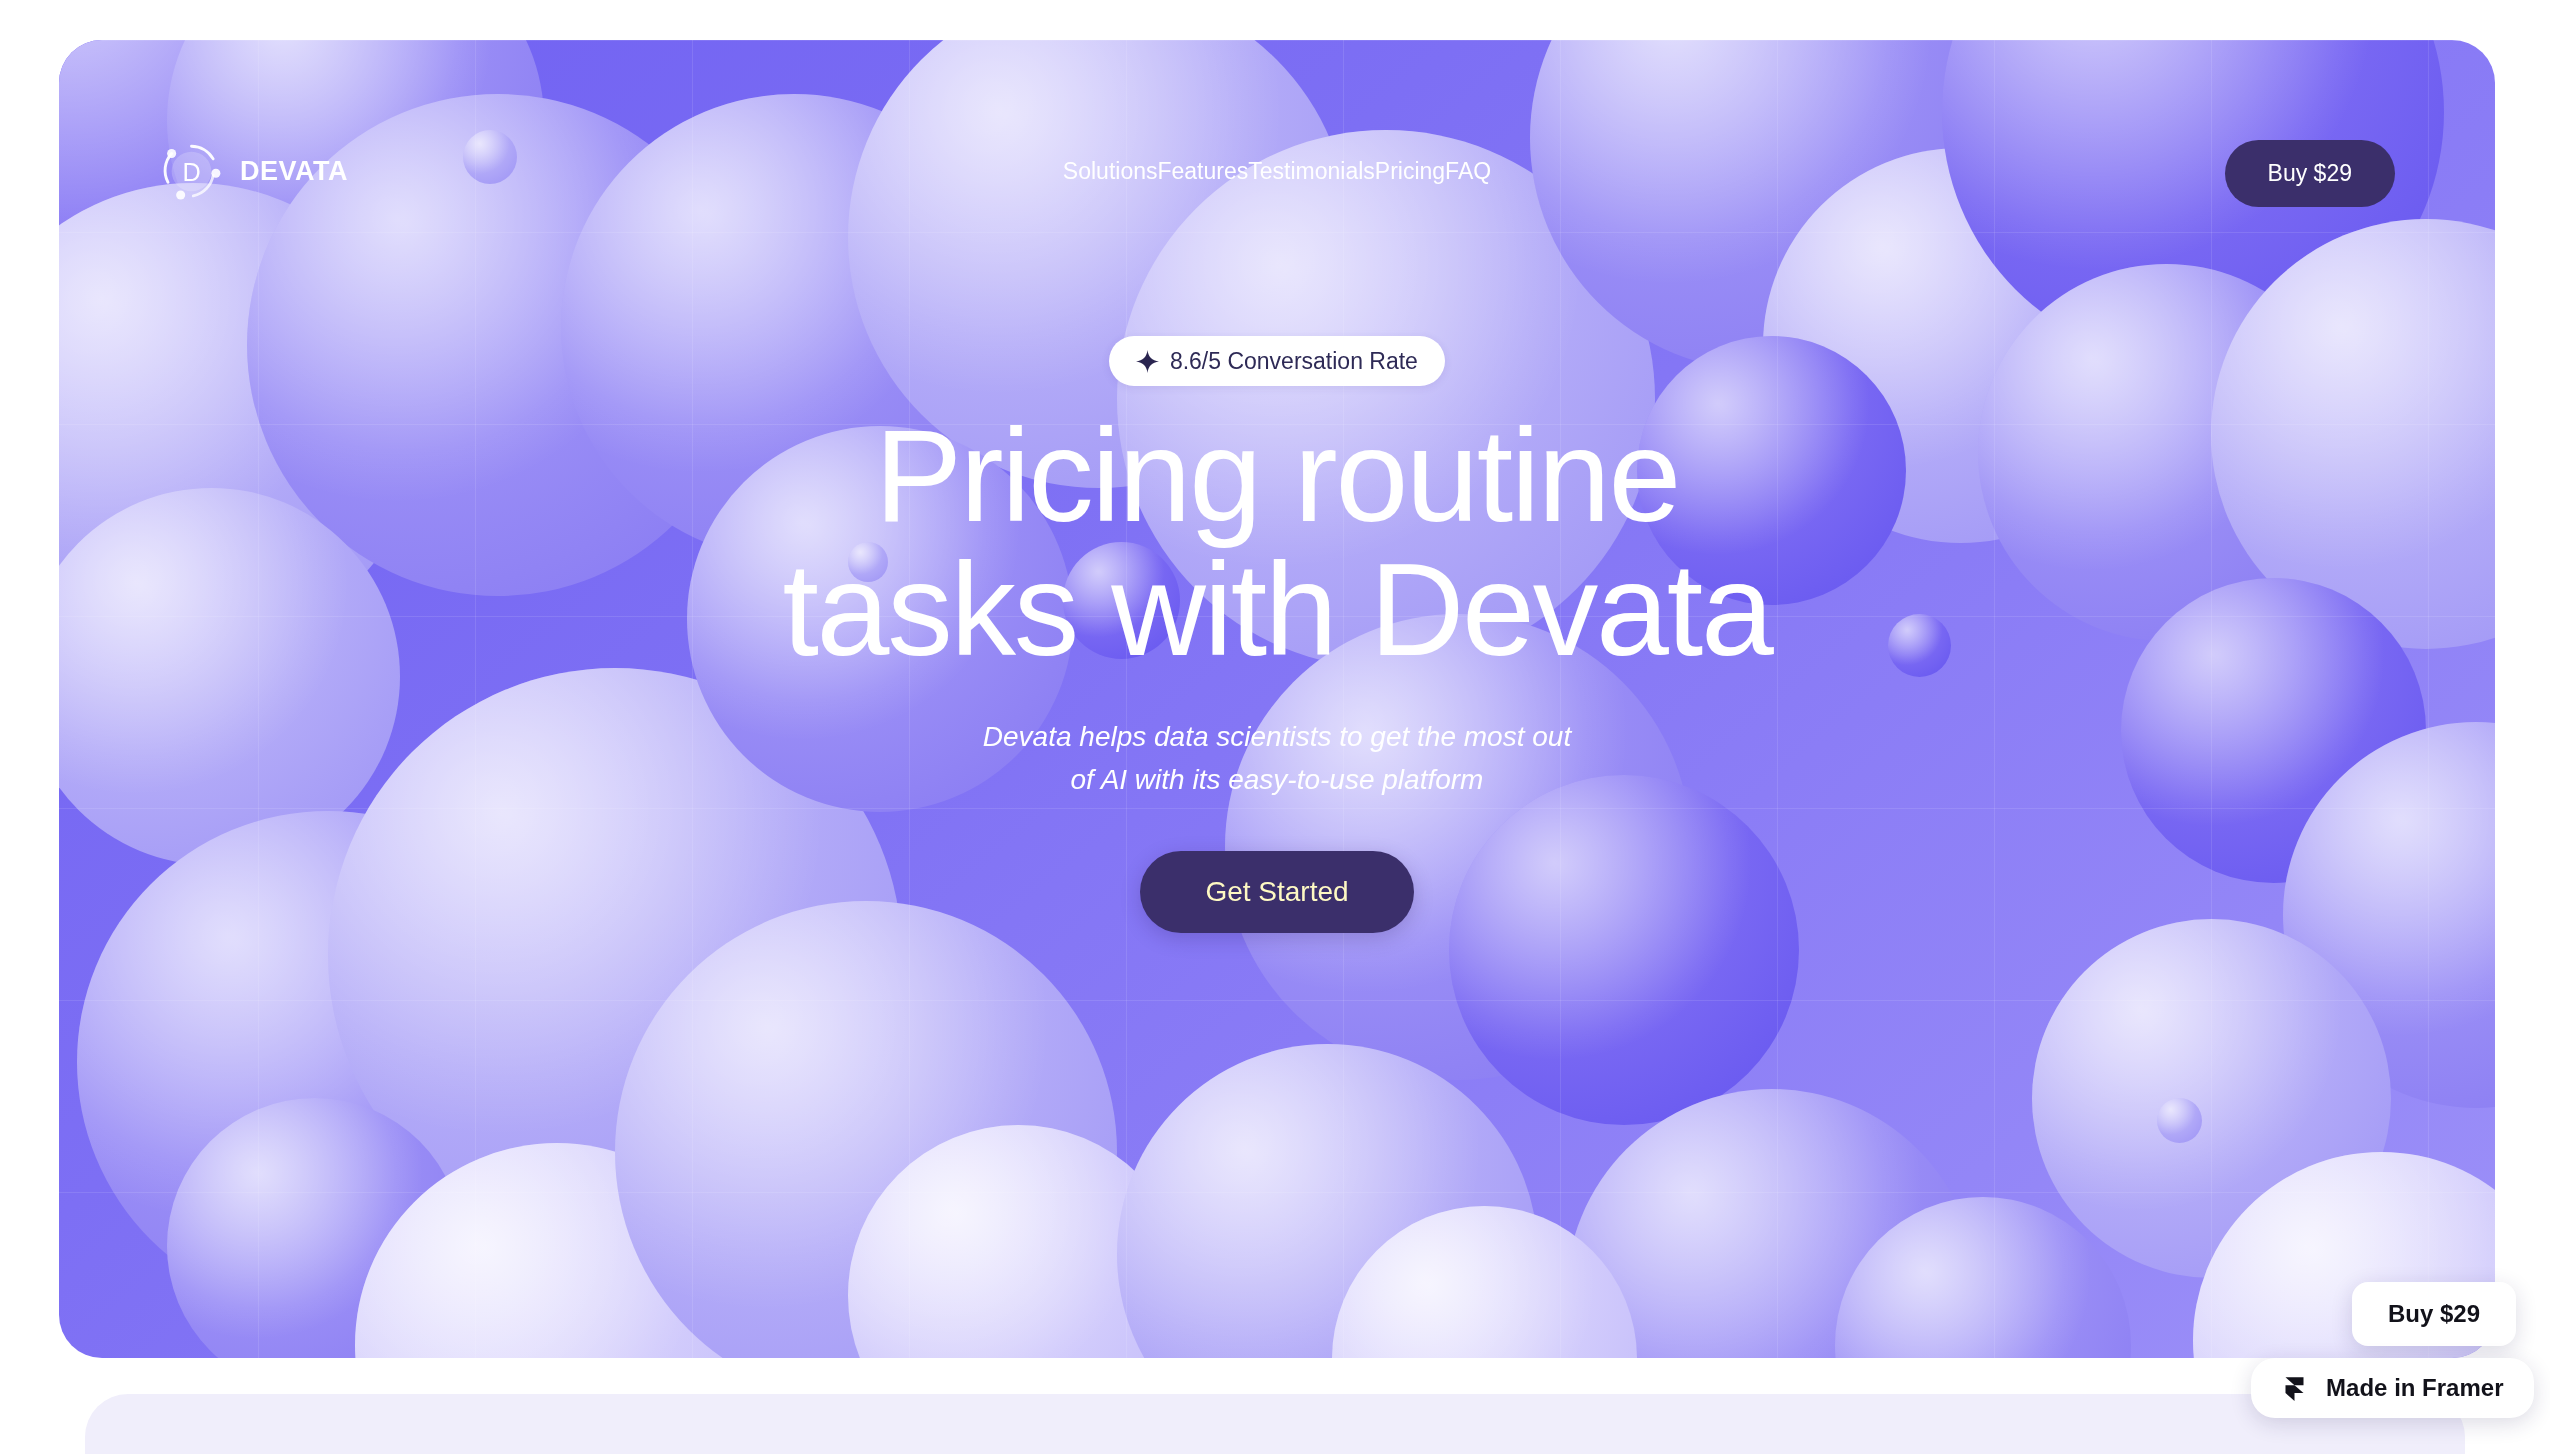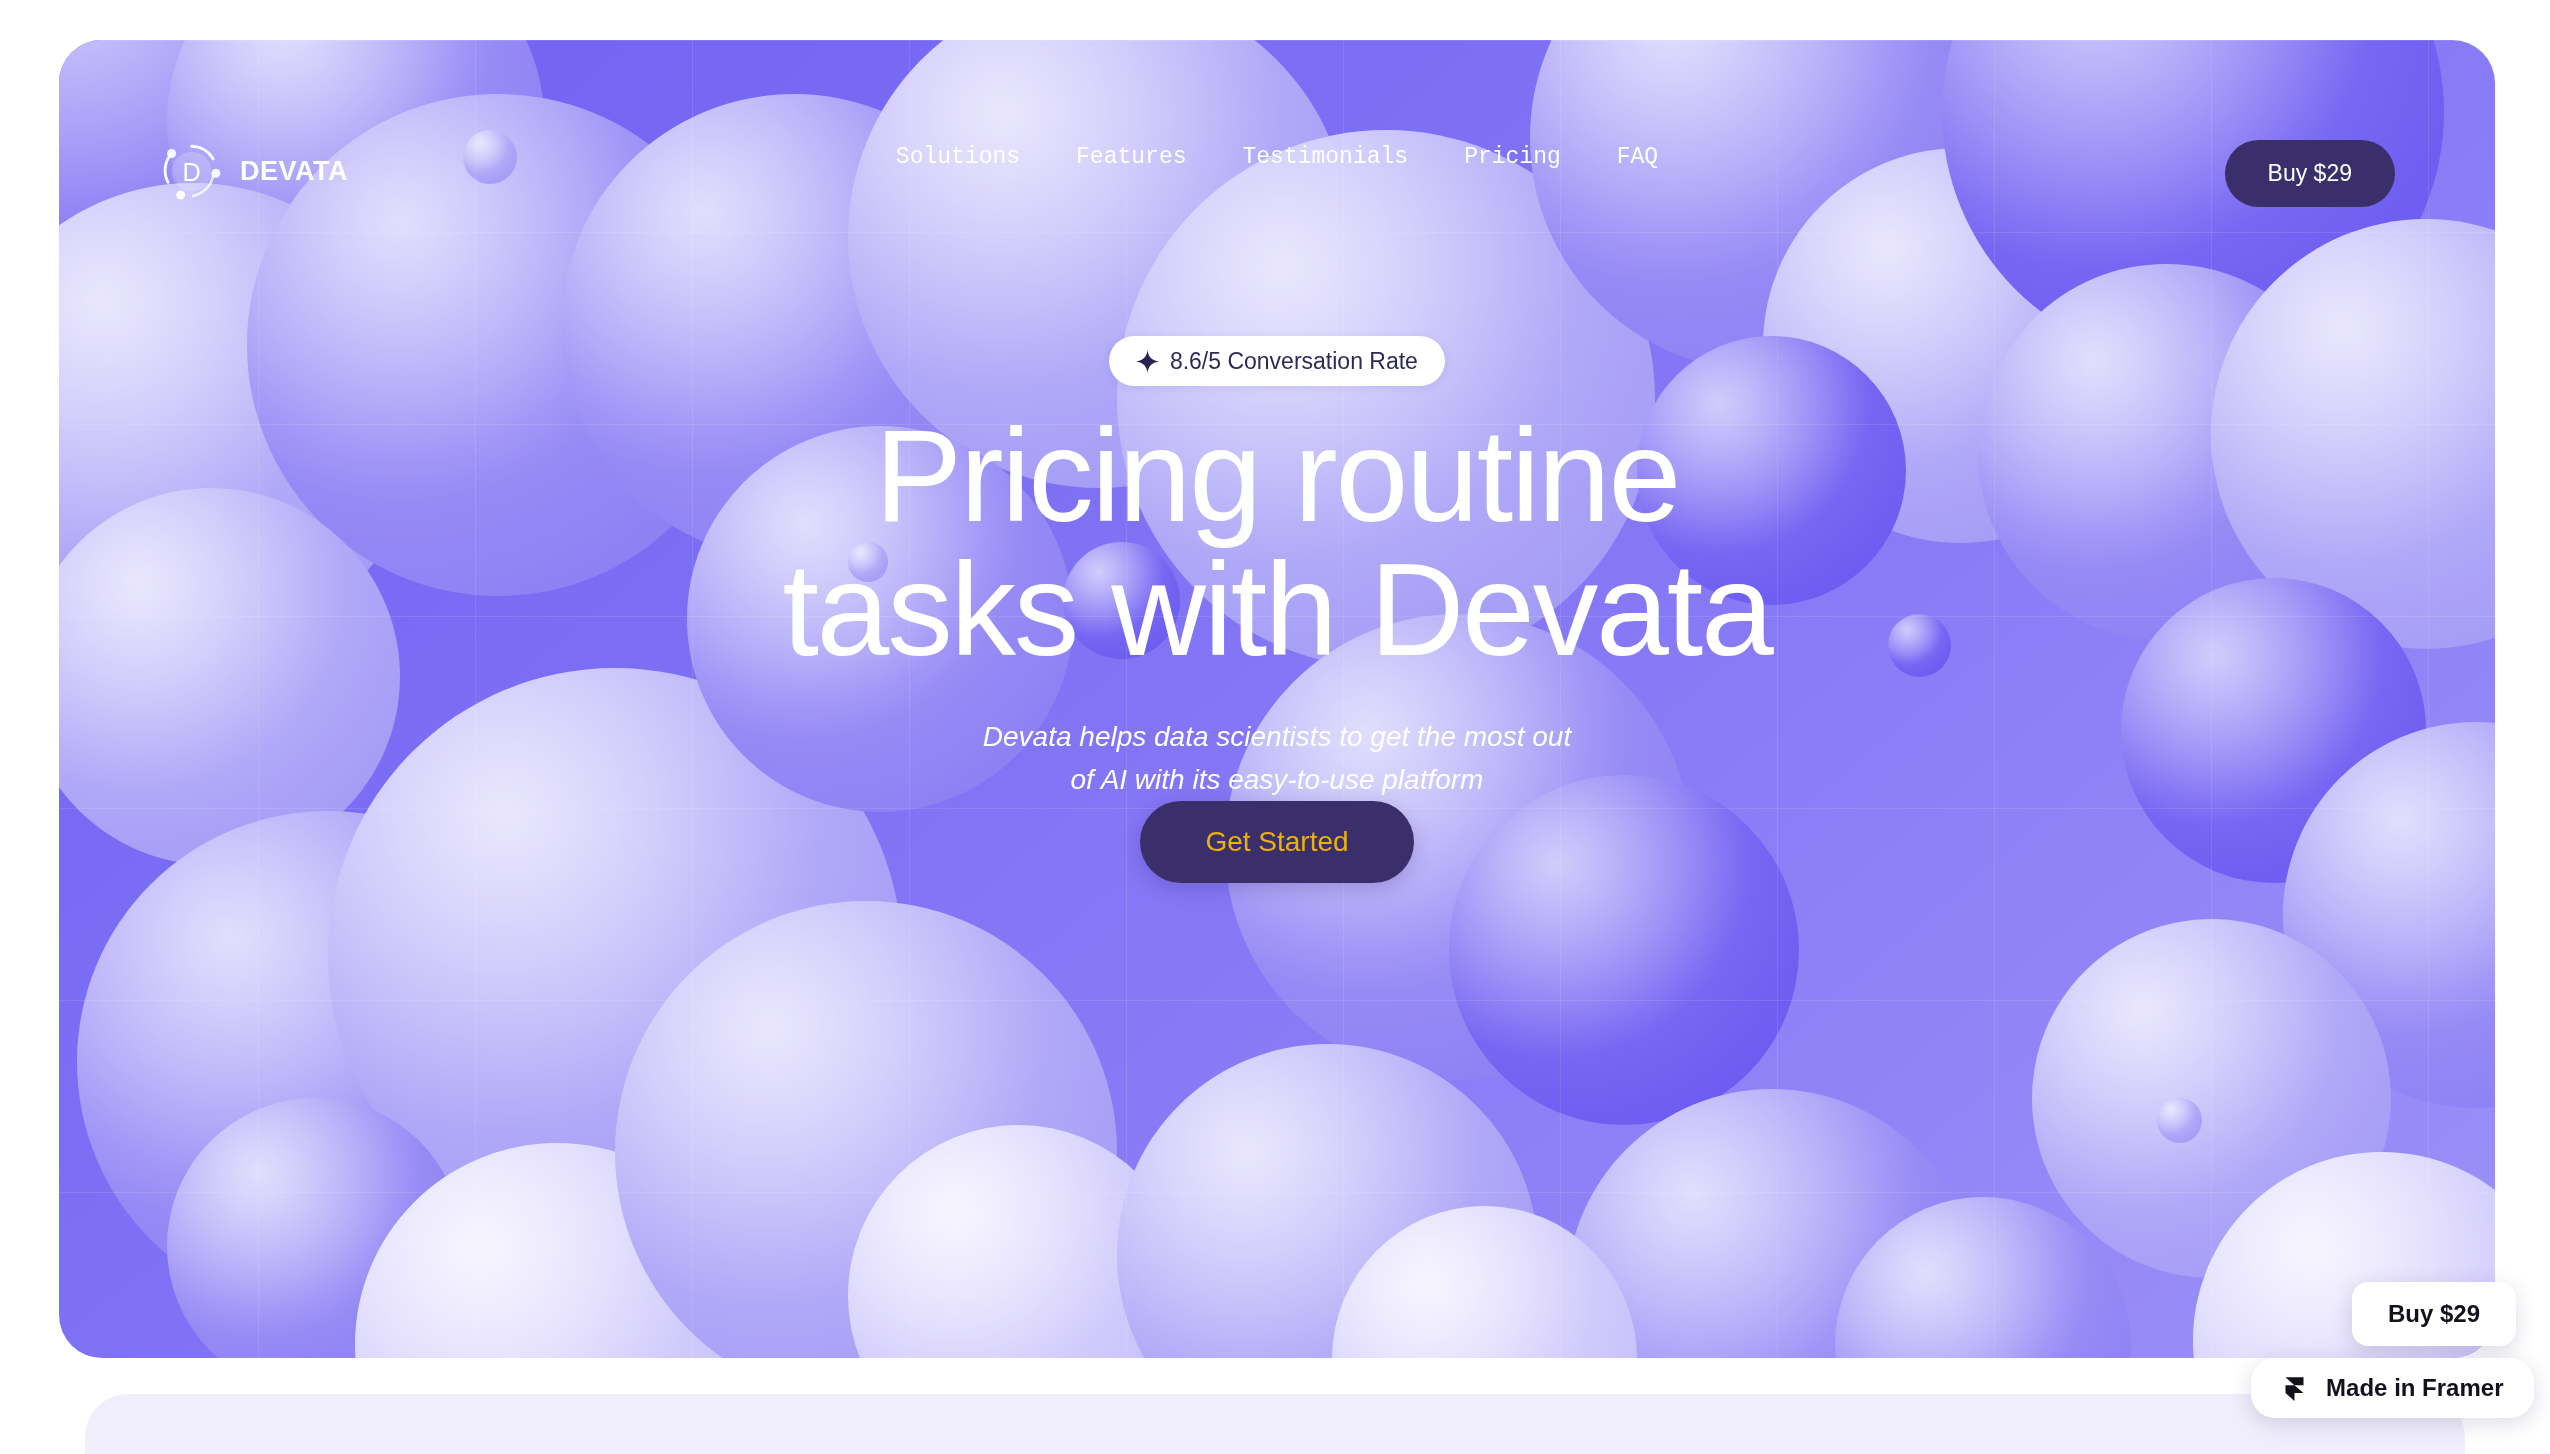--- a/index.html
+++ b/index.html
@@ -47,22 +47,22 @@
     display:flex; align-items:center; z-index:20;
   }
   .brand { position:absolute; left:100px; top:99px; display:flex; align-items:center; gap:16px; }
   .logo-mark { position:relative; width:65px; height:65px; }
   .logo-mark svg { display:block; width:65px; height:65px; }
   .brand-name {
     color:#ffffff; font-size:27px; font-weight:700; letter-spacing:0.5px;
   }
 
   .nav {
-    position:absolute; left:50%; top:104px; transform:translateX(-50%);
-    display:flex; align-items:center; gap:56px;font-family:Liberation Mono, monospace;
+    position:absolute; left:50%; top:118px; transform:translateX(-50%);
+    display:flex; align-items:center; 
   }
   .nav a {
     color:#ffffff; font-size:23px; font-weight:400; text-decoration:none; white-space:nowrap;
   }
 
   .buy-top {
     position:absolute; right:100px; top:100px;
     background:#3b2f6b; color:#ffffff;
     font-size:23px; font-weight:500;
     padding:20px 43px; border-radius:36px; border:none;
@@ -92,21 +92,21 @@
   }
   .headline span { display:block; }
 
   .subtitle {
     margin-top:38px; text-align:center; color:#ffffff;
     font-size:28px; line-height:1.55; font-weight:400;font-style:italic;
   }
   .subtitle span { display:block; }
 
   .cta {
-    background:#3b2f6b; color:#eab308;
+    margin-top:50px; background:#3b2f6b; color:#fef9c3;
     font-size:28px; font-weight:500;
     padding:25px 65px; border-radius:45px; border:none; cursor:pointer;
     box-shadow:0 5.4px 20px rgba(40,25,95,.22);
   }
 
   
   .next-section {
     position:absolute; left:85px; top:1394px;
     width:2380px; height:179px;
     background:#f0eefb;

